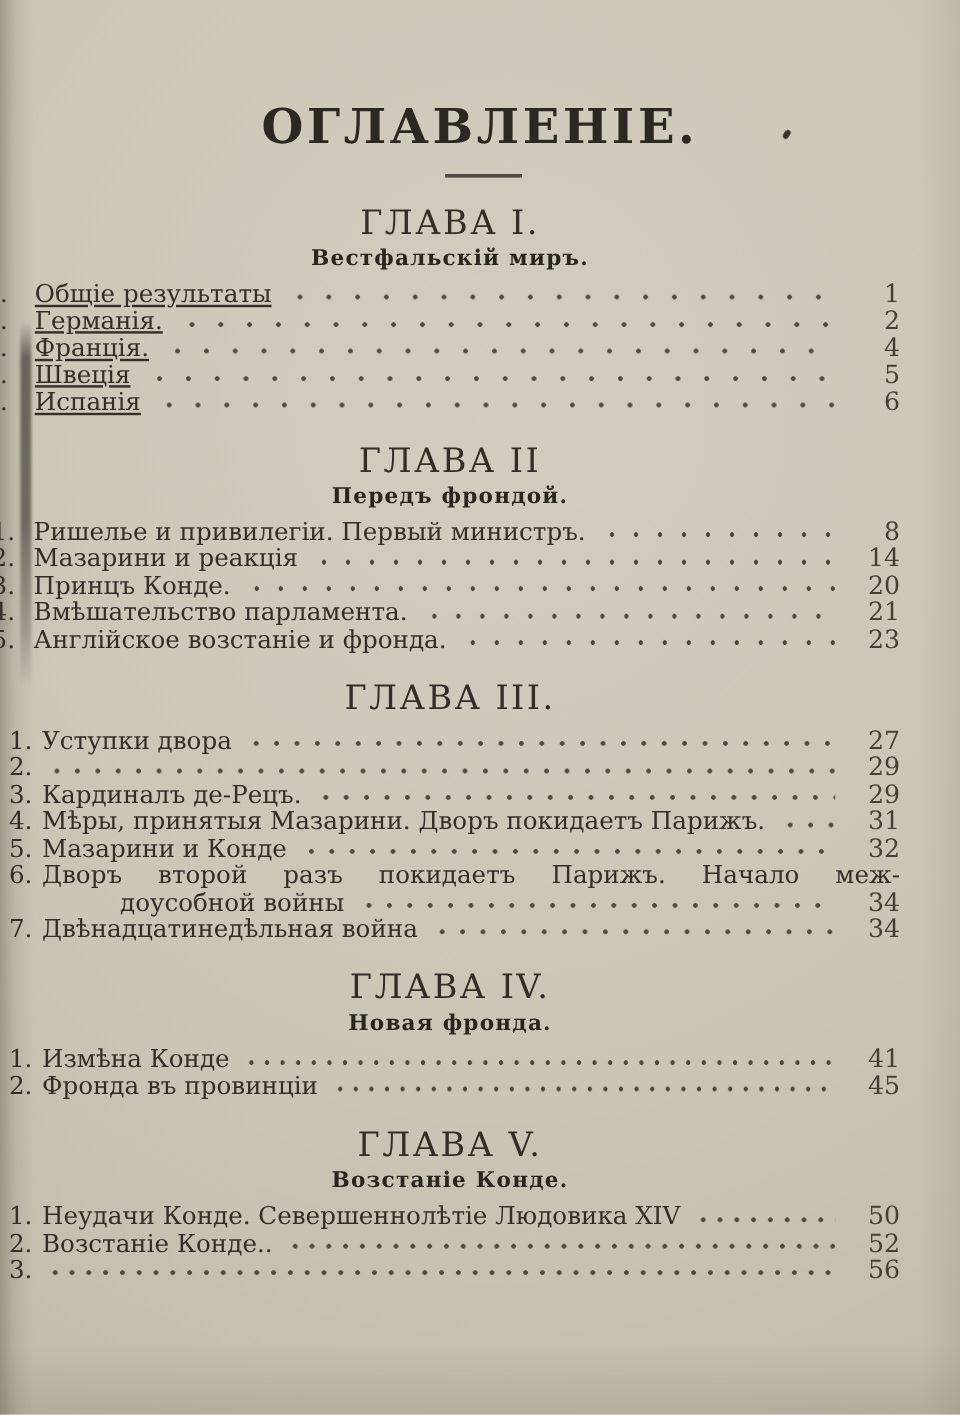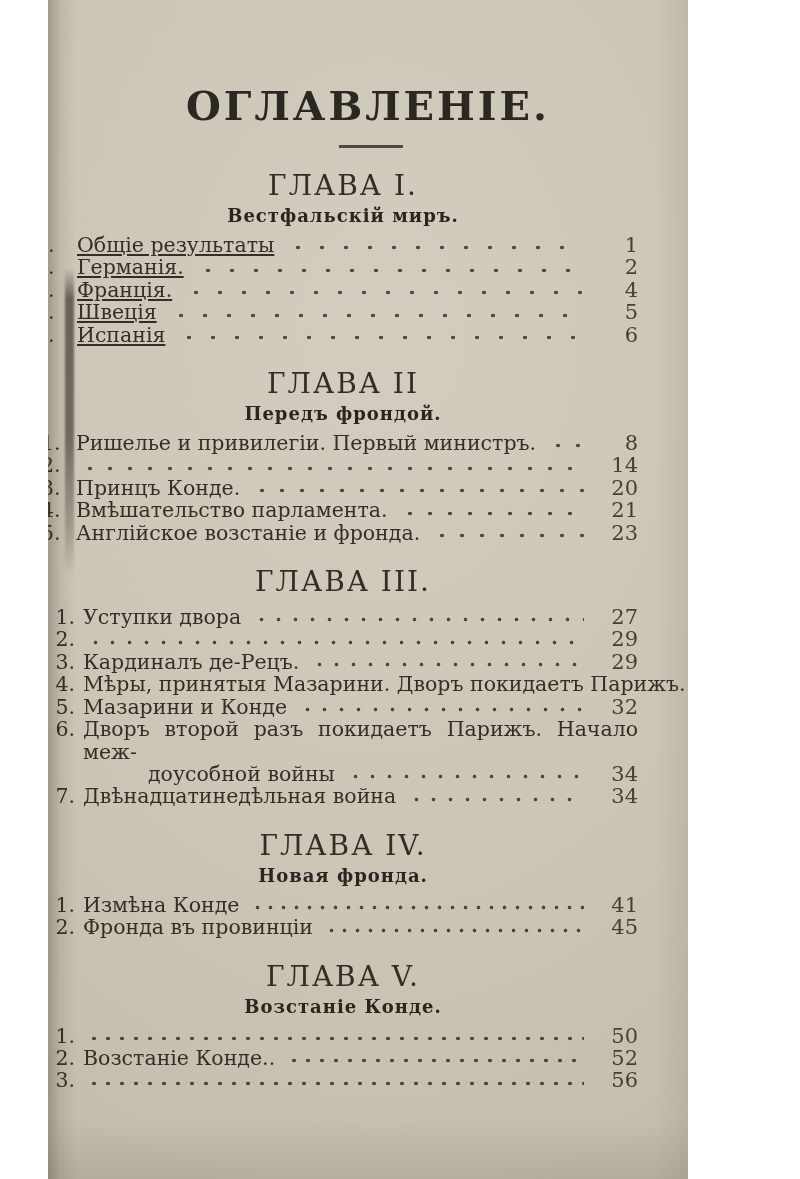--- a/index.html
+++ b/index.html
@@ -1,29 +1,28 @@
 <!DOCTYPE html>
 <html style="--paper: #cbc5b6; --ink: #2e2a24;"><head>
 <meta charset="utf-8">
 <style>
   html,body{margin:0;padding:0;}
   .page{
     position:relative;
-    width:640px;height:1179px;
+    width:800px;height:1179px;
     overflow:hidden;
     box-sizing:border-box;
     padding-top:84px;
     font-family:"DejaVu Serif", serif;
     color:var(--ink,#2e2a24);
     background:
       linear-gradient(90deg, rgba(62,54,40,0.30) 0px, rgba(62,54,40,0.10) 12px, rgba(0,0,0,0) 28px),
       linear-gradient(270deg, rgba(80,70,52,0.10) 0px, rgba(0,0,0,0) 34px),
       linear-gradient(0deg, rgba(80,70,52,0.14) 0px, rgba(0,0,0,0) 60px),
       radial-gradient(120% 90% at 52% 28%, #d3cdbf 0%, #cbc5b6 55%, #c1baa9 100%);
-    margin-left: 48px;
   }
   .scan-streak{
     position:absolute;left:17px;top:268px;width:9px;height:306px;
     background:linear-gradient(180deg, rgba(25,20,14,0) 0%, rgba(25,20,14,0.55) 10%,
                rgba(25,20,14,0.50) 55%, rgba(25,20,14,0.22) 85%, rgba(25,20,14,0) 100%);
     filter:blur(1.3px);border-radius:4px;
   }
   .ink-speck{
     position:absolute;left:653px;top:108px;width:5px;height:8px;
     background:#3a332a;border-radius:60% 40% 50% 60%;transform:rotate(32deg);
@@ -123,20 +122,21 @@
         <div class="chapter-subtitle">Передъ фрондой.</div>
         <div class="items">
           <div class="row">
             <span class="num"><span class="ni">1.</span></span>
             <span class="txt">Ришелье и привилегіи. Первый министръ.</span>
             <span class="leader"></span>
             <span class="pg">8</span>
           </div>
           <div class="row">
             <span class="num"><span class="ni">2.</span></span>
+            <span class="txt">Мазарини и реакція</span>
             <span class="leader"></span>
             <span class="pg">14</span>
           </div>
           <div class="row">
             <span class="num"><span class="ni">3.</span></span>
             <span class="txt">Принцъ Конде.</span>
             <span class="leader"></span>
             <span class="pg">20</span>
           </div>
           <div class="row">
@@ -219,20 +219,21 @@
             <span class="pg">45</span>
           </div>
         </div>
       </div>
       <div class="chapter ch-4">
         <div class="chapter-heading">ГЛАВА V.</div>
         <div class="chapter-subtitle">Возстаніе Конде.</div>
         <div class="items">
           <div class="row">
             <span class="num"><span class="ni">1.</span></span>
+            <span class="txt">Неудачи Конде. Севершеннолѣтіе Людовика XIV</span>
             <span class="leader"></span>
             <span class="pg">50</span>
           </div>
           <div class="row">
             <span class="num"><span class="ni">2.</span></span>
             <span class="txt">Возстаніе Конде..</span>
             <span class="leader"></span>
             <span class="pg">52</span>
           </div>
           <div class="row">

